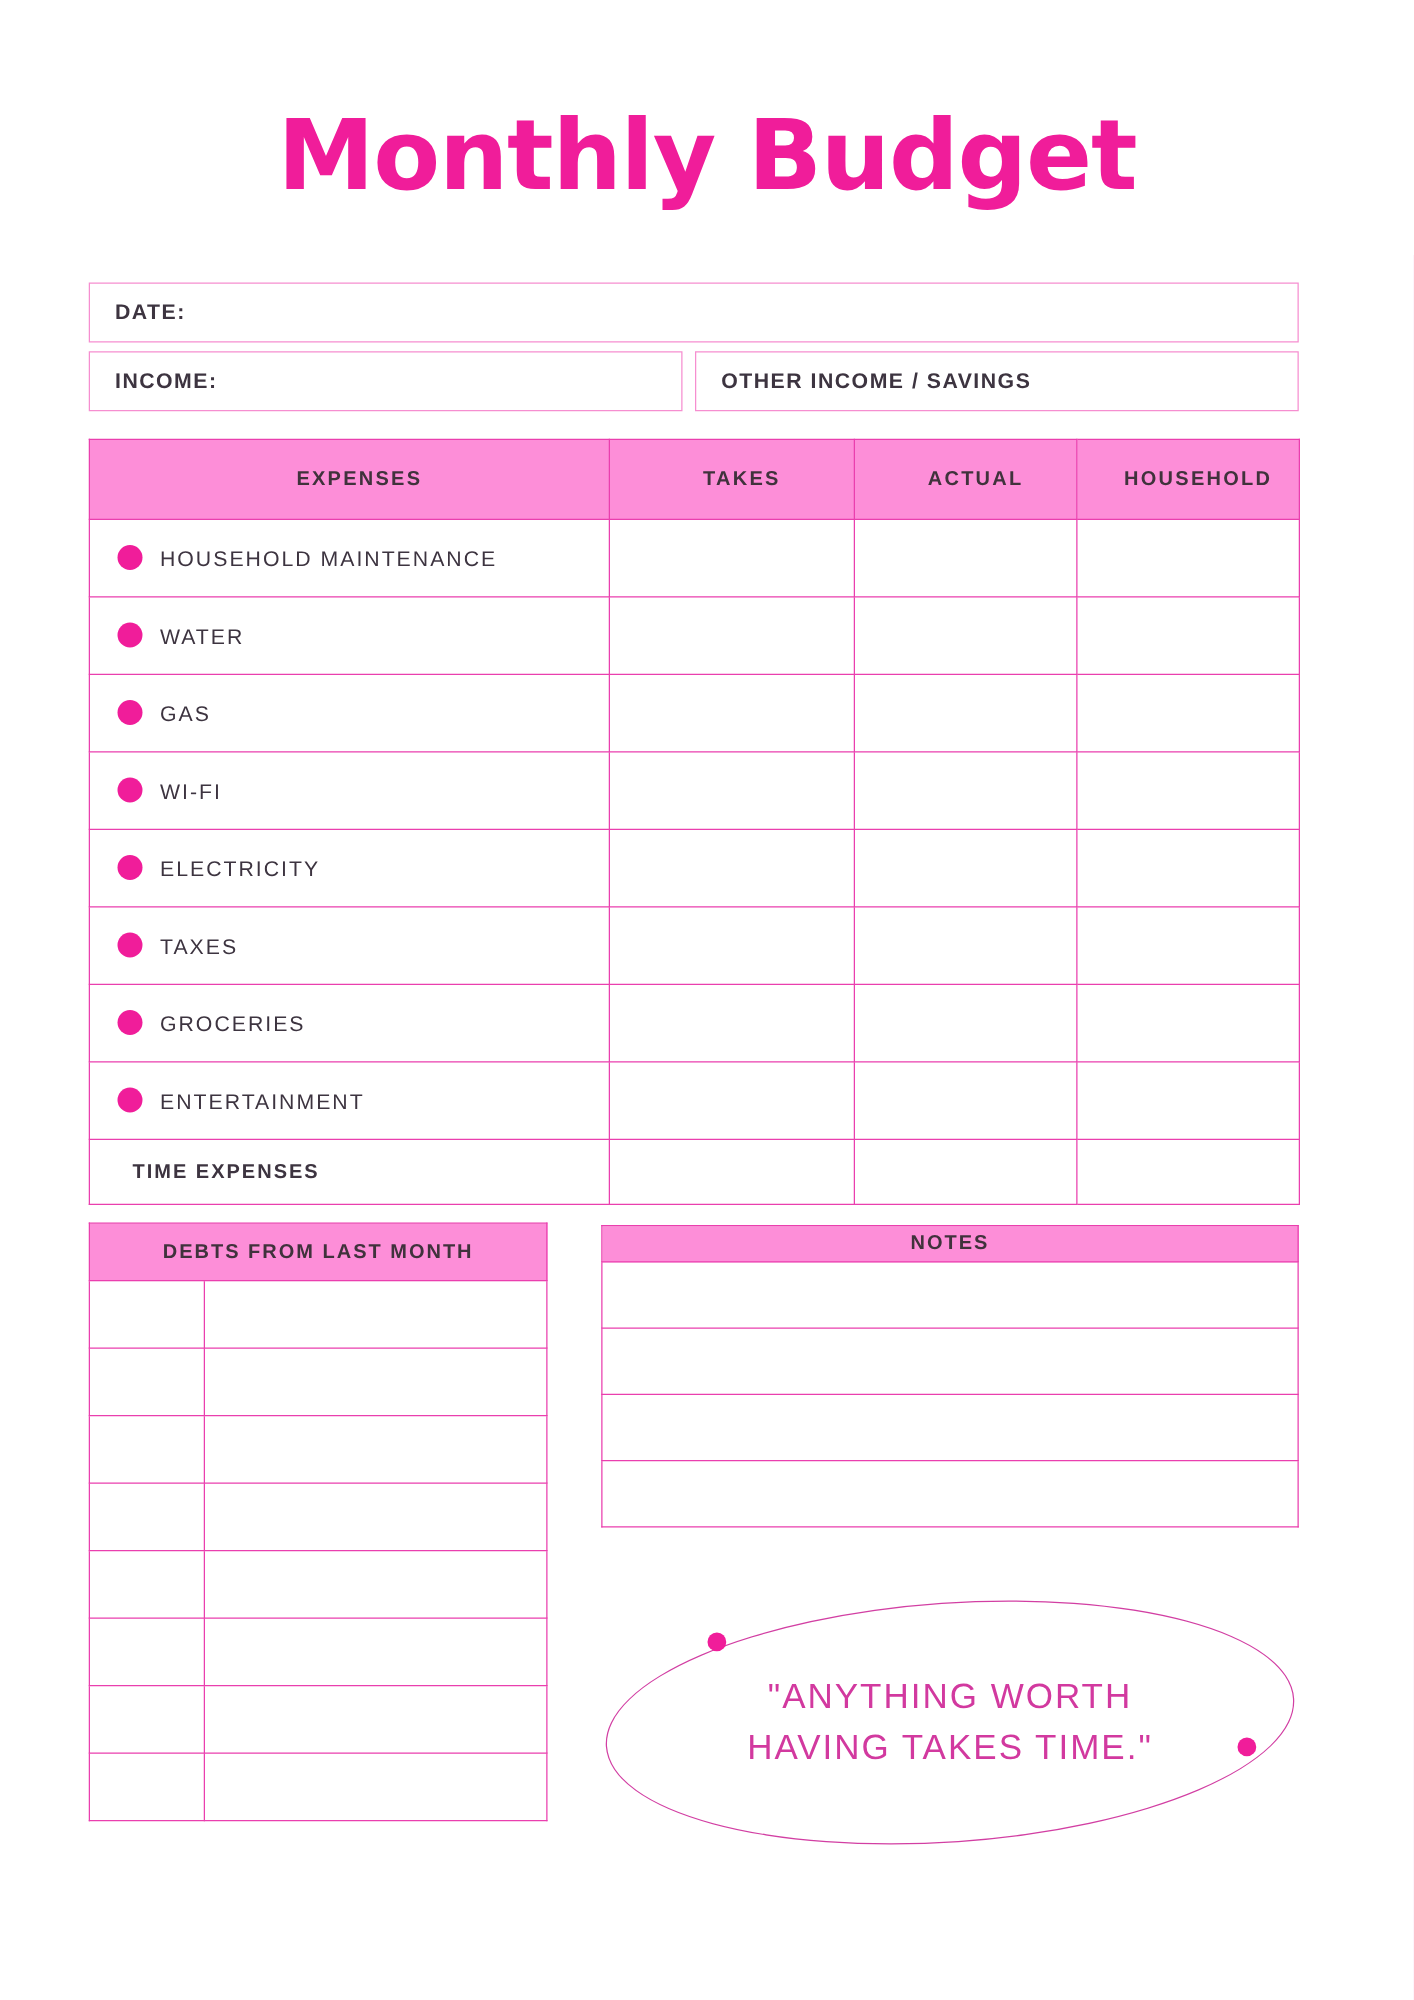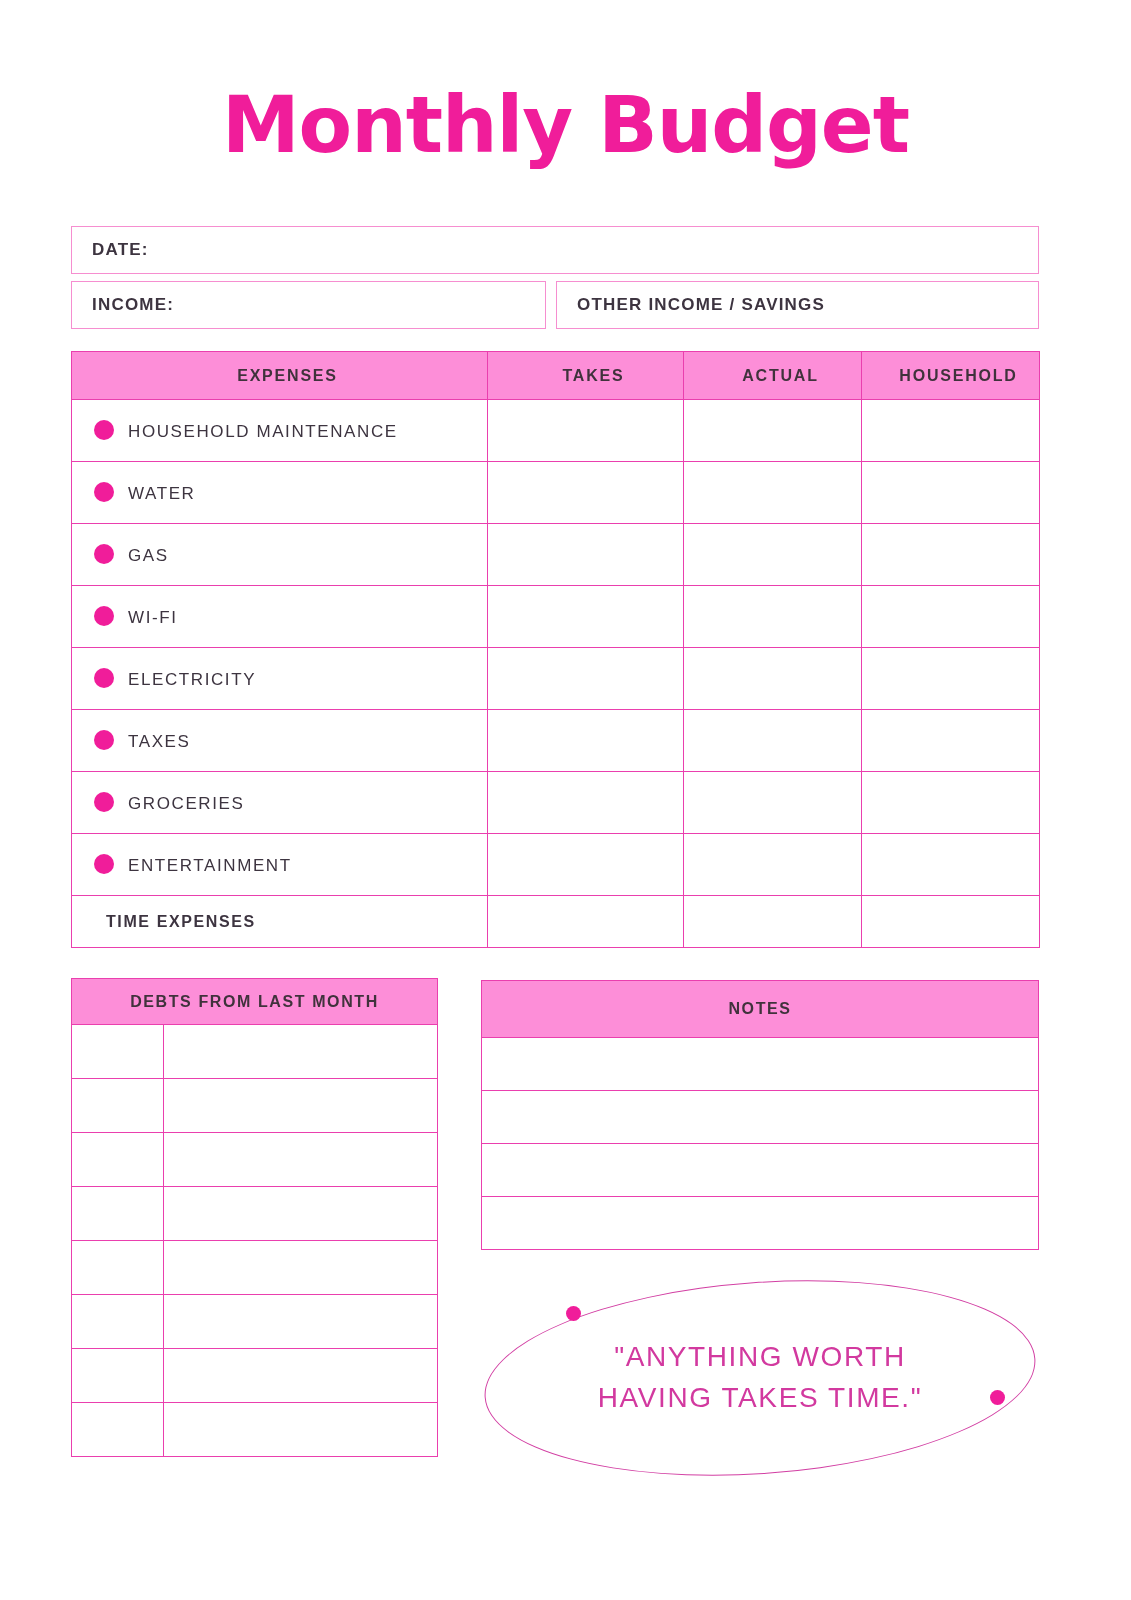--- a/index.html
+++ b/index.html
@@ -62,21 +62,21 @@
     border: 1px solid #ea3fae;
     height: 62px;
     background: #ffffff;
   }
   .exp-table thead th {
     background: #fd8ed8;
     color: #40323c;
     font-size: 16px;
     font-weight: 700;
     letter-spacing: 1.8px;
-    height: 48px;
+    height: 64px;
     padding-left: 16px;
   }
   .col-exp { width: 416px; }
   .col-bud { width: 196px; }
   .col-act { width: 178px; }
   .col-dif { width: 178px; }
 
   .exp-name {
     padding-left: 22px;
     color: #3d3440;
@@ -144,21 +144,21 @@
     border: 1px solid #ea3fae;
     background: #ffffff;
     height: 53px;
   }
   .notes thead th {
     background: #fd8ed8;
     color: #40323c;
     font-size: 16px;
     font-weight: 700;
     letter-spacing: 1.6px;
-    height: 57px;
+    height: 29px;
   }
 
   
   .quote-wrap {
     position: absolute;
     left: 484px;
     top: 1282px;
     width: 552px;
     height: 192px;
   }

